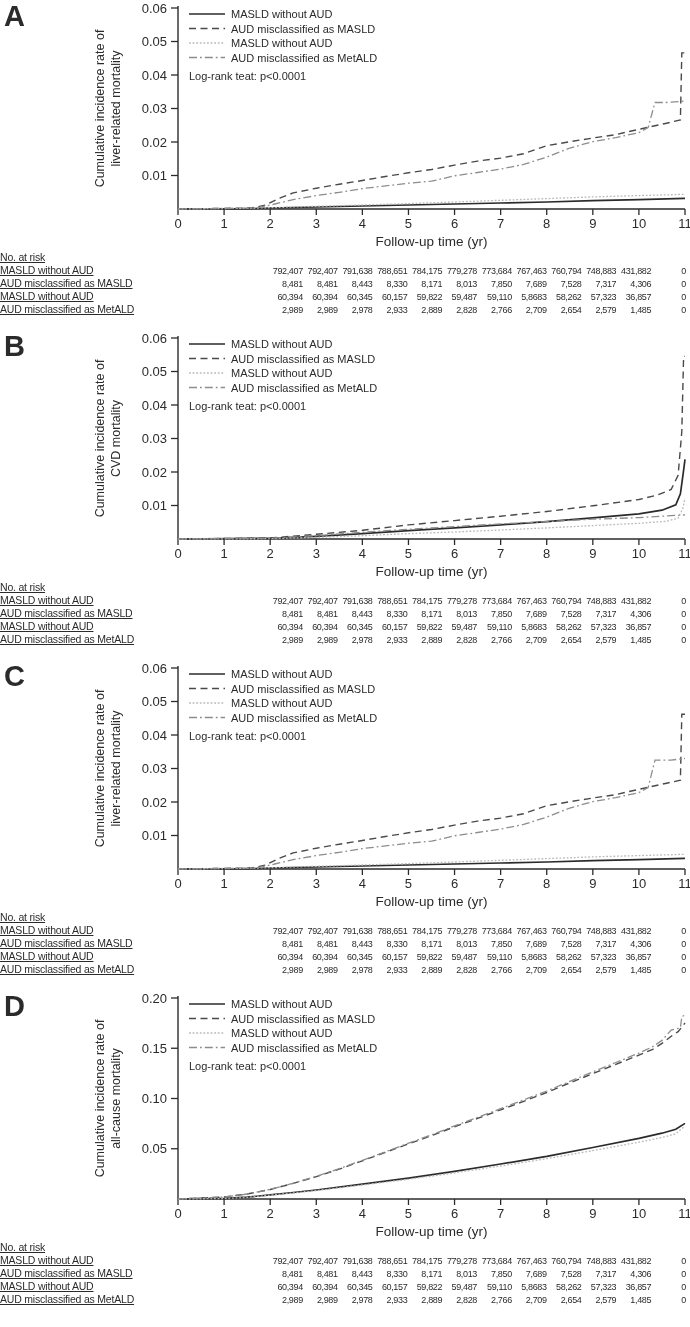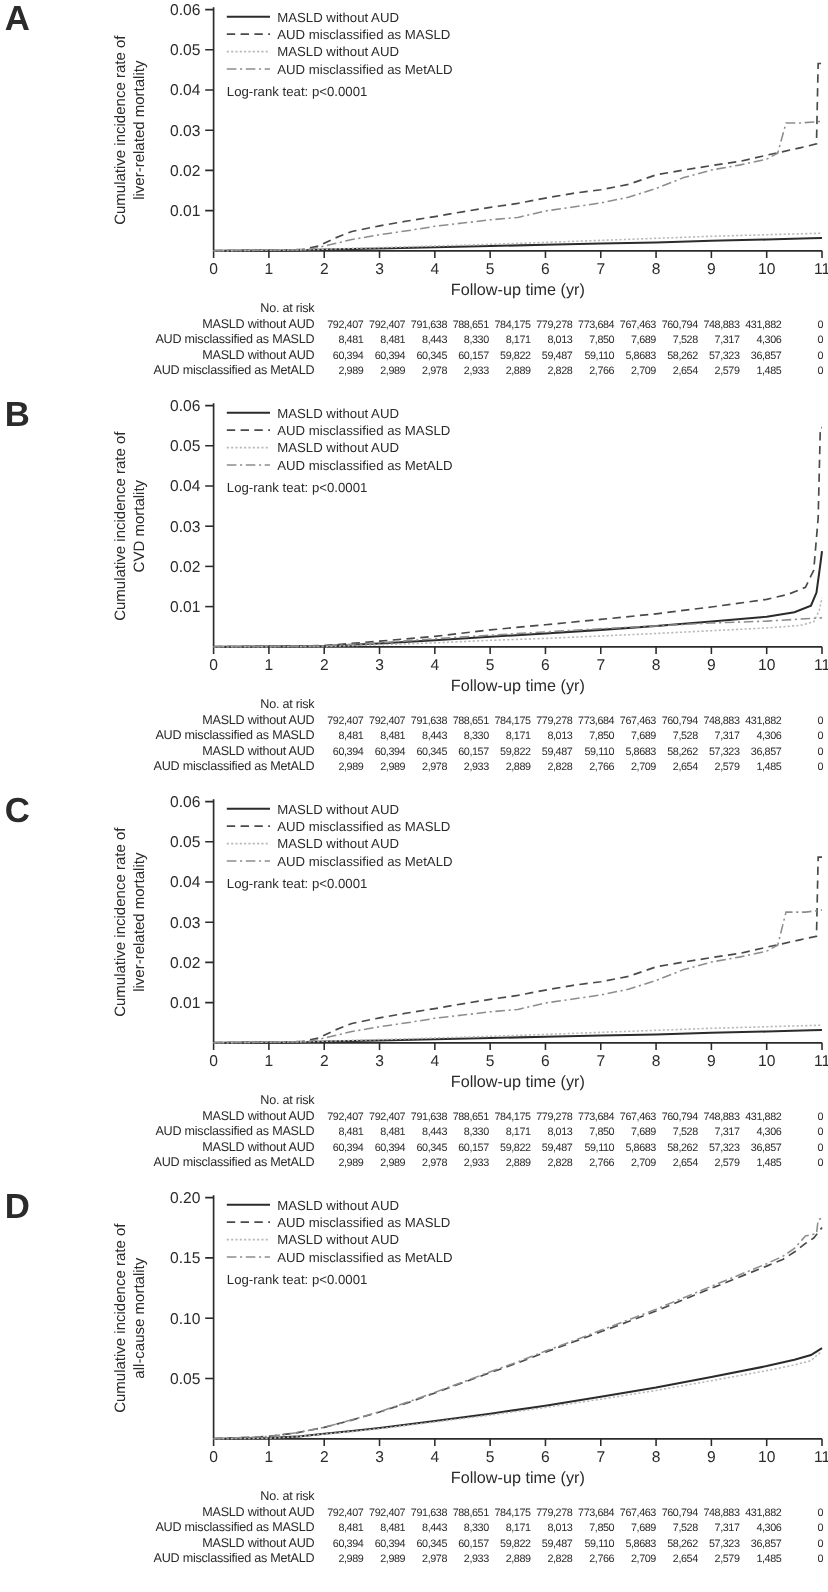--- a/index.html
+++ b/index.html
@@ -10,22 +10,22 @@
   .panel-letter{
     position:absolute;top:0px;left:4px;
     font-size:29px;font-weight:bold;color:#2b2b2b;line-height:1;
     font-family:"Liberation Sans",sans-serif;
   }
   .chart-host{width:690px;height:248px;}
   svg text{font-family:"Liberation Sans",sans-serif;fill:#2b2b2b;}
   .risk{width:690px;padding:1px 4px 0 0;box-sizing:border-box;}
   .risk-row{display:flex;align-items:baseline;height:13px;line-height:13px;}
   .risk-label{
-    flex:0 0 262px;text-align:right;padding-right:6px;
-    font-size:10.5px;letter-spacing:-0.2px;white-space:nowrap;
+    flex:0 0 262px;text-align:left;padding-right:6px;
+    font-size:10.5px;letter-spacing:-0.2px;white-space:nowrap;text-decoration:underline;
   }
   .risk-label.head{font-size:10.5px;padding-right:14px;}
   .risk-val{
     flex:1 1 0;text-align:right;font-size:9px;letter-spacing:-0.35px;
     white-space:nowrap;overflow:visible;
   }
 </style>
 </head>
 <body>
 

